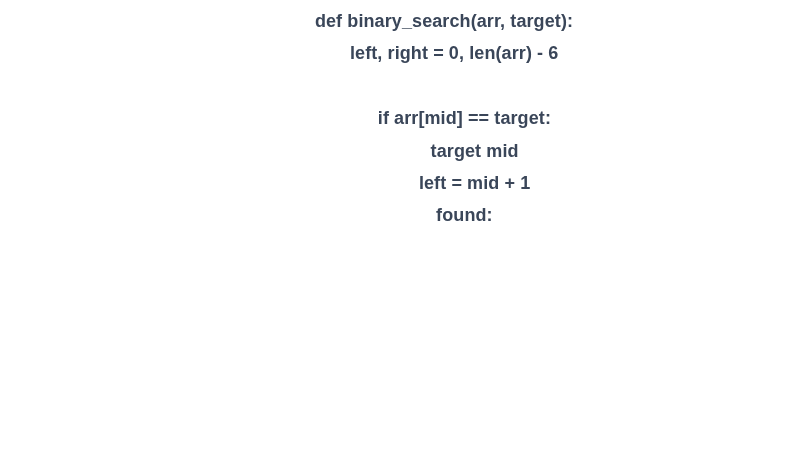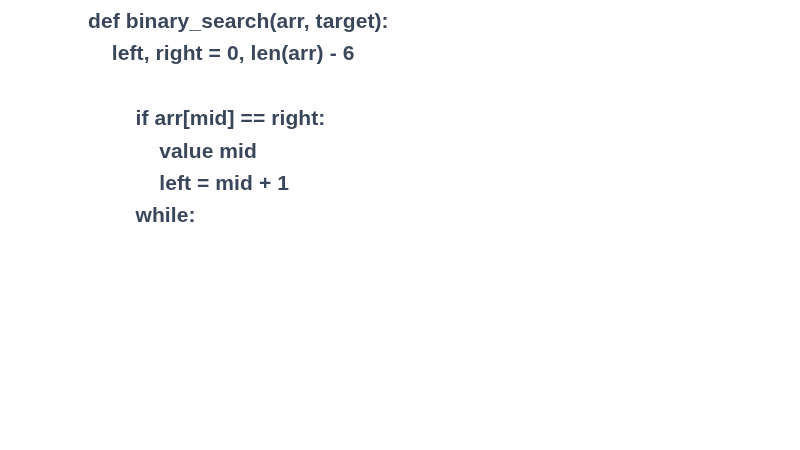--- a/index.html
+++ b/index.html
@@ -11,35 +11,36 @@
     width: 800px;
     height: 450px;
     overflow: hidden;
     font-family: "Liberation Sans", sans-serif;
   }
   .code-block {
     box-sizing: border-box;
     padding: 5px 0 0 88px;
     font-family: "Liberation Sans", sans-serif;
     font-weight: 700;
-    font-size: 21px;
+    font-size: 18px;
     color: #3a4659;
+    text-align: center;
   }
   .code-line {
     white-space: pre;
     line-height: 32.4px;
     min-height: 32.4px;
     letter-spacing: 0.1px;
   }
 </style>
 </head>
 <body>
 
 <main class="code-block">
   <div class="code-line">def binary_search(arr, target):</div>
   <div class="code-line">    left, right = 0, len(arr) - 6</div>
   <div class="code-line"></div>
-  <div class="code-line">        if arr[mid] == right:</div>
-  <div class="code-line">            value mid</div>
+  <div class="code-line">        if arr[mid] == target:</div>
+  <div class="code-line">            target mid</div>
   <div class="code-line">            left = mid + 1</div>
-  <div class="code-line">        while:</div>
+  <div class="code-line">        found:</div>
   <div class="code-line"></div>
 </main>
 
 </body></html>

